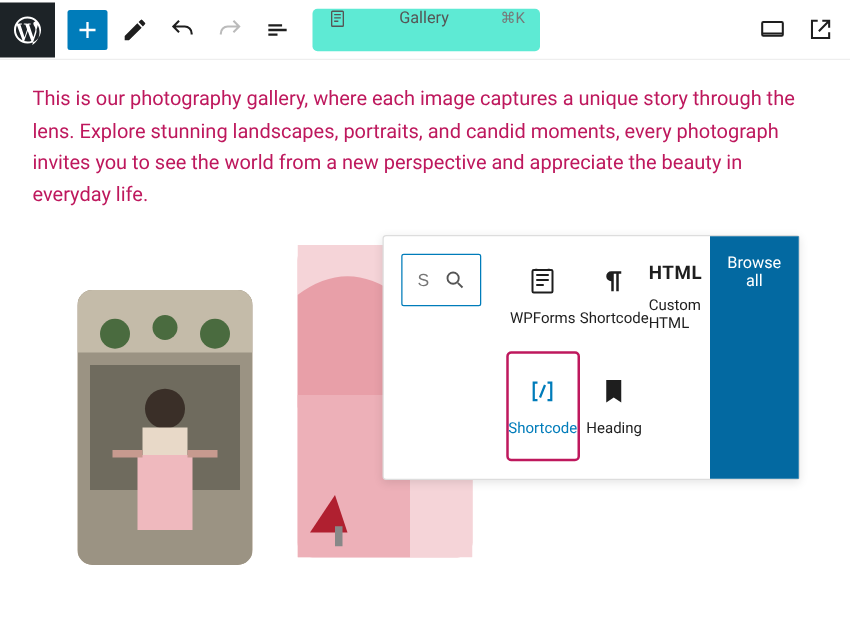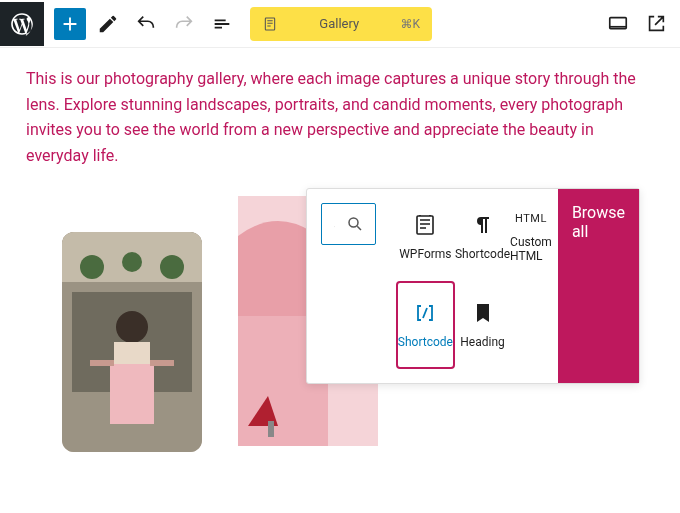--- a/index.html
+++ b/index.html
@@ -3,41 +3,41 @@
 <meta charset="utf-8">
 <style>
 *{box-sizing:border-box;margin:0;padding:0}
 body{font-family:-apple-system,BlinkMacSystemFont,"Segoe UI",Roboto,sans-serif;background:#fff;width:680px;height:513px;overflow:hidden;position:relative}
 .toolbar{height:48px;display:flex;align-items:center;padding:0 8px;gap:6px;border-bottom:1px solid #eee}
 .wp-logo{width:44px;height:44px;background:#1d2327;display:flex;align-items:center;justify-content:center;margin:-8px 4px -8px -8px}
 .wp-logo svg{width:26px;height:26px;fill:#fff}
 .btn{width:32px;height:32px;display:flex;align-items:center;justify-content:center;border:none;background:transparent;border-radius:2px;cursor:pointer;color:#1e1e1e}
 .btn.primary{background:#007cba;color:#fff}
 .btn svg{width:22px;height:22px}
-.title-pill{flex:1;max-width:270px;height:34px;background:#fde047;border-radius:4px;display:flex;align-items:center;justify-content:center;gap:8px;padding:0 12px;color:#555;font-size:13px;margin-left:6px}
+.title-pill{flex:1;max-width:270px;height:34px;background:#5eead4;border-radius:4px;display:flex;justify-content:center;gap:8px;padding:0 12px;color:#555;font-size:13px;margin-left:6px}
 .title-pill .label{flex:1;text-align:center}
 .title-pill .shortcut{font-size:12px;color:#777}
 .spacer{flex:1}
 .save-btn{background:#007cba;color:#fff;border:none;padding:8px 14px;font-size:13px;font-weight:500;border-radius:2px;cursor:pointer}
 .content{padding:18px 26px;font-size:16px;line-height:1.6;color:#be185d}
 .thumb{width:140px;height:220px;border-radius:12px;background:#b8a896;overflow:hidden;position:relative}
 .thumb2{width:140px;height:250px;border-radius:12px;left:238px;top:196px;position:absolute;background:#f0c4c8}
 .thumb svg,.thumb2 svg{width:100%;height:100%}
 .inserter{position:absolute;top:188px;left:306px;width:334px;background:#fff;border:1px solid #ddd;border-radius:3px;box-shadow:0 2px 8px rgba(0,0,0,.1);display:flex;flex-direction:row}
 .search-wrap{padding:14px}
 .search{width:100%;height:42px;border:1.5px solid #007cba;border-radius:2px;padding:0 40px 0 12px;font-size:14px;outline:none}
 .search-wrap{position:relative}
 .search-icon{position:absolute;right:26px;top:26px;color:#555}
 .grid{display:grid;grid-template-columns:repeat(3,1fr);gap:0;padding:4px 6px 14px}
 .block{display:flex;flex-direction:column;align-items:center;justify-content:center;height:88px;gap:10px;border-radius:4px;cursor:pointer;font-size:12px;color:#1e1e1e}
 .block.hl{border:2px solid #be185d;color:#007cba}
 .block svg{width:24px;height:24px}
 .block .lbl{font-size:12px}
-.browse{background:#be185d;color:#fff;padding:14px;font-size:16px;cursor:pointer}
-.htmltxt{font-size:11px;font-weight:400;letter-spacing:.5px}
+.browse{background:#0369a1;color:#fff;text-align:center;padding:14px;font-size:13px;cursor:pointer}
+.htmltxt{font-size:15px;font-weight:700;letter-spacing:.5px}
 </style>
 </head>
 <body>
 
 <div class="toolbar">
   <div class="wp-logo">
     <svg viewBox="0 0 24 24">
         <path d="M12 2C6.5 2 2 6.5 2 12s4.5 10 10 10 10-4.5 10-10S17.5 2 12 2zM3.5 12c0-1.2.26-2.4.72-3.44L8.3 19.6C5.46 18.24 3.5 15.36 3.5 12zm8.5 8.5c-.84 0-1.64-.12-2.4-.34l2.56-7.42 2.62 7.18c.02.04.04.08.06.12-.88.3-1.84.46-2.84.46zm1.18-12.5c.52-.02.98-.08.98-.08.46-.06.4-.74-.06-.72 0 0-1.4.1-2.3.1-.84 0-2.26-.1-2.26-.1-.46-.02-.52.68-.06.72 0 0 .44.06.9.08l1.34 3.68-1.88 5.66L6.74 8c.52-.02.98-.08.98-.08.46-.06.4-.74-.06-.72 0 0-1.4.1-2.3.1-.16 0-.36 0-.56-.02C6.3 4.96 8.96 3.5 12 3.5c2.26 0 4.32.86 5.86 2.28-.04 0-.08-.02-.12-.02-.84 0-1.44.74-1.44 1.52 0 .72.4 1.32.84 2.04.32.58.7 1.32.7 2.4 0 .74-.28 1.6-.66 2.8l-.86 2.88-3.14-9.4zm6.34.36c.86 1.56 1.34 3.34 1.34 5.24 0 4.02-2.18 7.54-5.42 9.42l2.6-7.52c.48-1.22.64-2.18.64-3.04 0-.32-.02-.6-.06-.88.58-1.06.9-2.28.9-3.22z"></path>
       </svg>
   </div>

